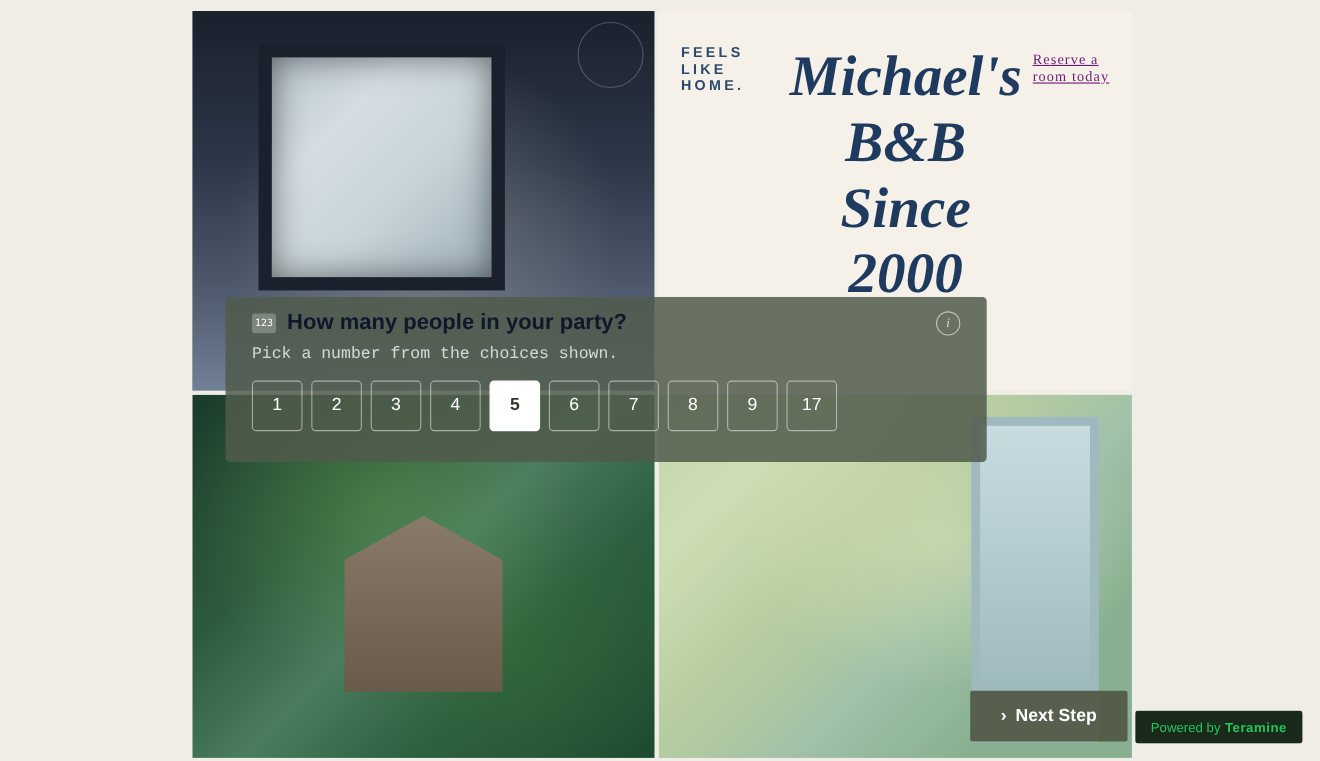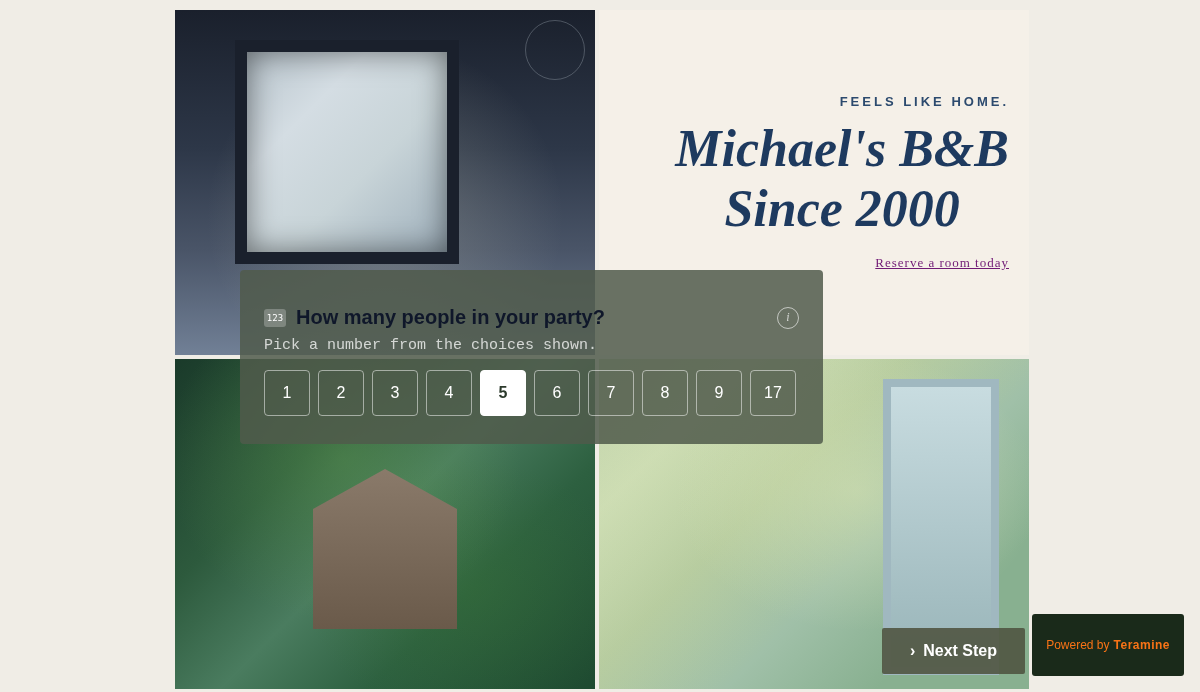--- a/index.html
+++ b/index.html
@@ -110,22 +110,22 @@
       background: linear-gradient(180deg, #c8dce0 0%, #b0c8cc 50%, #98b4b8 100%);
       border-radius: 0 0 0 0;
     }
 
     
     .right-panel {
       grid-column: 2;
       grid-row: 1;
       background-color: #f5f0e8;
       display: flex;
-      flex-direction: column;
-      align-items: flex-end;
+      flex-direction: row;
+      align-items: flex-start;
       justify-content: center;
       padding: 30px 20px;
       gap: 10px;
     }
 
     .tagline {
       font-family: Arial, Helvetica, sans-serif;
       font-size: 13px;
       font-weight: 700;
       letter-spacing: 3px;
@@ -151,26 +151,25 @@
       text-decoration: underline;
       cursor: pointer;
       margin-top: 6px;
     }
 
     
     .question-overlay {
       position: absolute;
       top: 260px;
       left: 30px;
-      width: 583px;
+      width: 692px;
       background-color: rgba(80, 90, 75, 0.85);
       border-radius: 4px;
-      padding: 36px 24px 28px 24px;
+      padding: 12px 24px 28px 24px;
       z-index: 10;
-      margin-left: 35px;
     }
 
     .question-header {
       display: flex;
       align-items: center;
       justify-content: space-between;
       margin-bottom: 8px;
     }
 
     .question-header-left {
@@ -270,24 +269,24 @@
       border-radius: 2px;
       z-index: 10;
     }
 
     
     .powered-by {
       position: fixed;
       bottom: 16px;
       right: 16px;
       background-color: #1a2a1a;
-      color: #f97316;
+      color: #22c55e;
       font-family: Arial, Helvetica, sans-serif;
       font-size: 12px;
-      padding: 24px 14px;
+      padding: 8px 14px;
       border-radius: 3px;
       display: flex;
       align-items: flex-end;
       gap: 4px;
       z-index: 100;
     }
 
     .powered-by span {
       font-weight: 400;
     }

